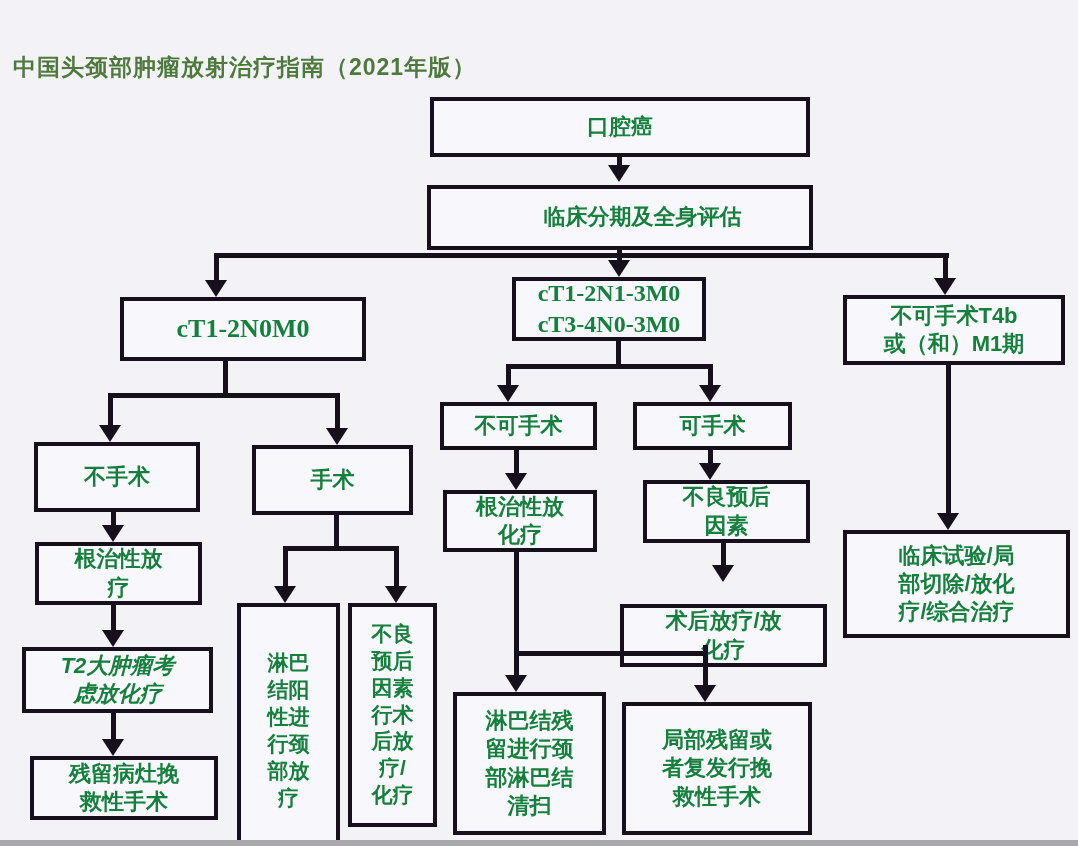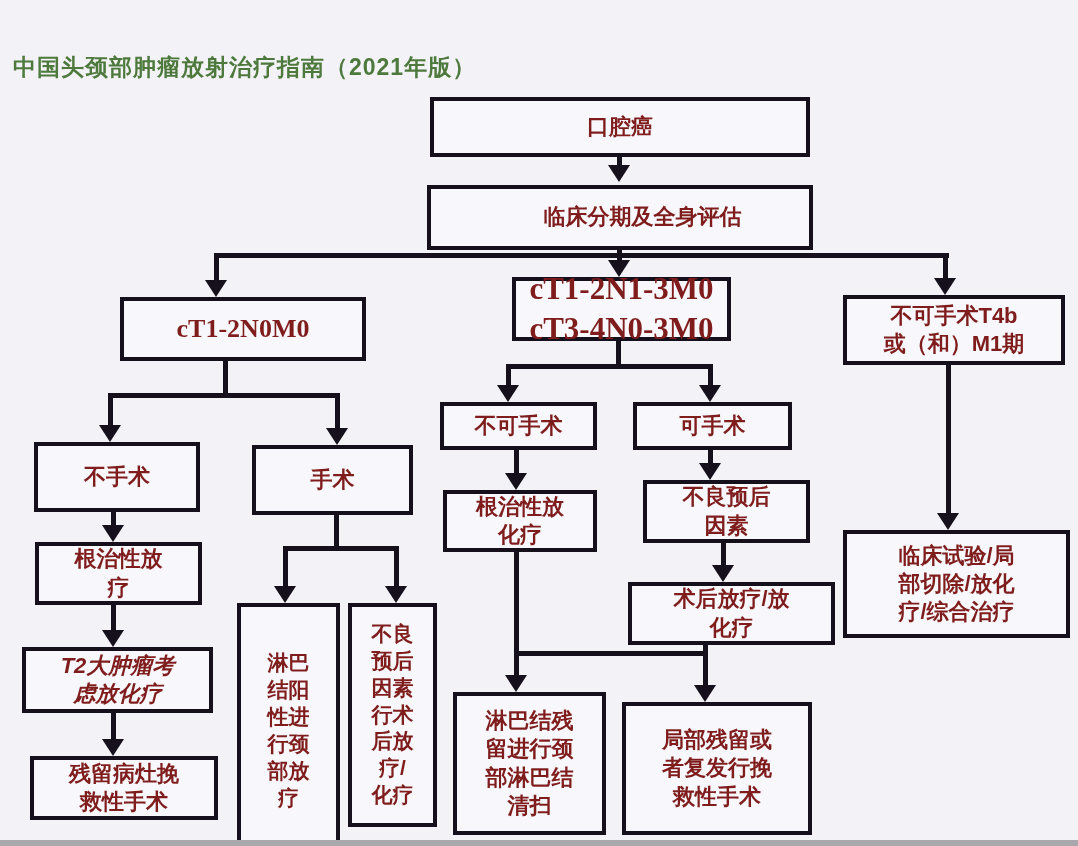--- a/index.html
+++ b/index.html
@@ -13,54 +13,54 @@
     background:#f3f2f7;overflow:hidden;
   }
   .title{
     position:absolute;left:13px;top:52px;
     font-size:23px;font-weight:bold;color:#4d7a3c;
     letter-spacing:1px;
   }
   .node{
     position:absolute;box-sizing:border-box;
     border:4px solid #15101c;background:#f8f7fb;
-    color:#7f1d1d;font-size:22px;font-weight:600;
+    color:#15803d;font-size:22px;font-weight:600;
     display:flex;align-items:center;justify-content:center;
     text-align:center;white-space:pre-line;line-height:1.28;
   }
   .serif{font-family:"Liberation Serif","DejaVu Serif",serif;font-size:26px;font-weight:600;}
   .vl{position:absolute;width:5px;background:#15101c;}
   .hl{position:absolute;height:5px;background:#15101c;}
   .arr{
     position:absolute;width:0;height:0;
     border-left:11px solid transparent;
     border-right:11px solid transparent;
     border-top:17px solid #15101c;
   }
   .bottom-strip{position:absolute;left:0;top:840px;width:1078px;height:6px;background:#a9a9ad;}
 
   
   #n-oral{left:430px;top:97px;width:380px;height:60px;}
   #n-staging{left:427px;top:185px;width:386px;height:65px;padding-left:45px;}
   #n-stage-early{left:120px;top:297px;width:246px;height:64px;}
-  #n-stage-mid{left:512px;top:277px;width:219px;height:64px;font-size:31px;}
+  #n-stage-mid{left:512px;top:277px;width:194px;height:64px;font-size:24px;}
   #n-stage-adv{left:843px;top:295px;width:222px;height:70px;}
   #n-no-surgery{left:34px;top:442px;width:166px;height:70px;}
   #n-surgery{left:252px;top:445px;width:161px;height:70px;}
   #n-inoperable{left:440px;top:402px;width:157px;height:48px;}
   #n-operable{left:633px;top:402px;width:159px;height:48px;}
   #n-radical-rt{left:35px;top:542px;width:167px;height:63px;}
   #n-t2-crt{left:22px;top:647px;width:191px;height:66px;font-style:italic;}
   #n-salvage-residual{left:30px;top:756px;width:188px;height:64px;}
   #n-ln-positive{left:237px;top:603px;width:103px;height:256px;font-size:21px;}
   #n-poor-postop{left:348px;top:603px;width:89px;height:224px;font-size:21px;}
   #n-radical-crt{left:443px;top:490px;width:154px;height:62px;}
   #n-ln-residual{left:453px;top:692px;width:153px;height:143px;}
   #n-poor-prognosis{left:643px;top:480px;width:167px;height:63px;}
-  #n-postop-rt{left:620px;top:582px;width:207px;height:63px;margin-left:8px;}
+  #n-postop-rt{left:620px;top:604px;width:207px;height:63px;}
   #n-local-recur{left:622px;top:702px;width:190px;height:133px;}
   #n-trial{left:843px;top:530px;width:227px;height:108px;}
 </style>
 </head>
 <body>
 
 <div class="canvas">
 
   <div class="title">中国头颈部肿瘤放射治疗指南（2021年版）</div>
 

